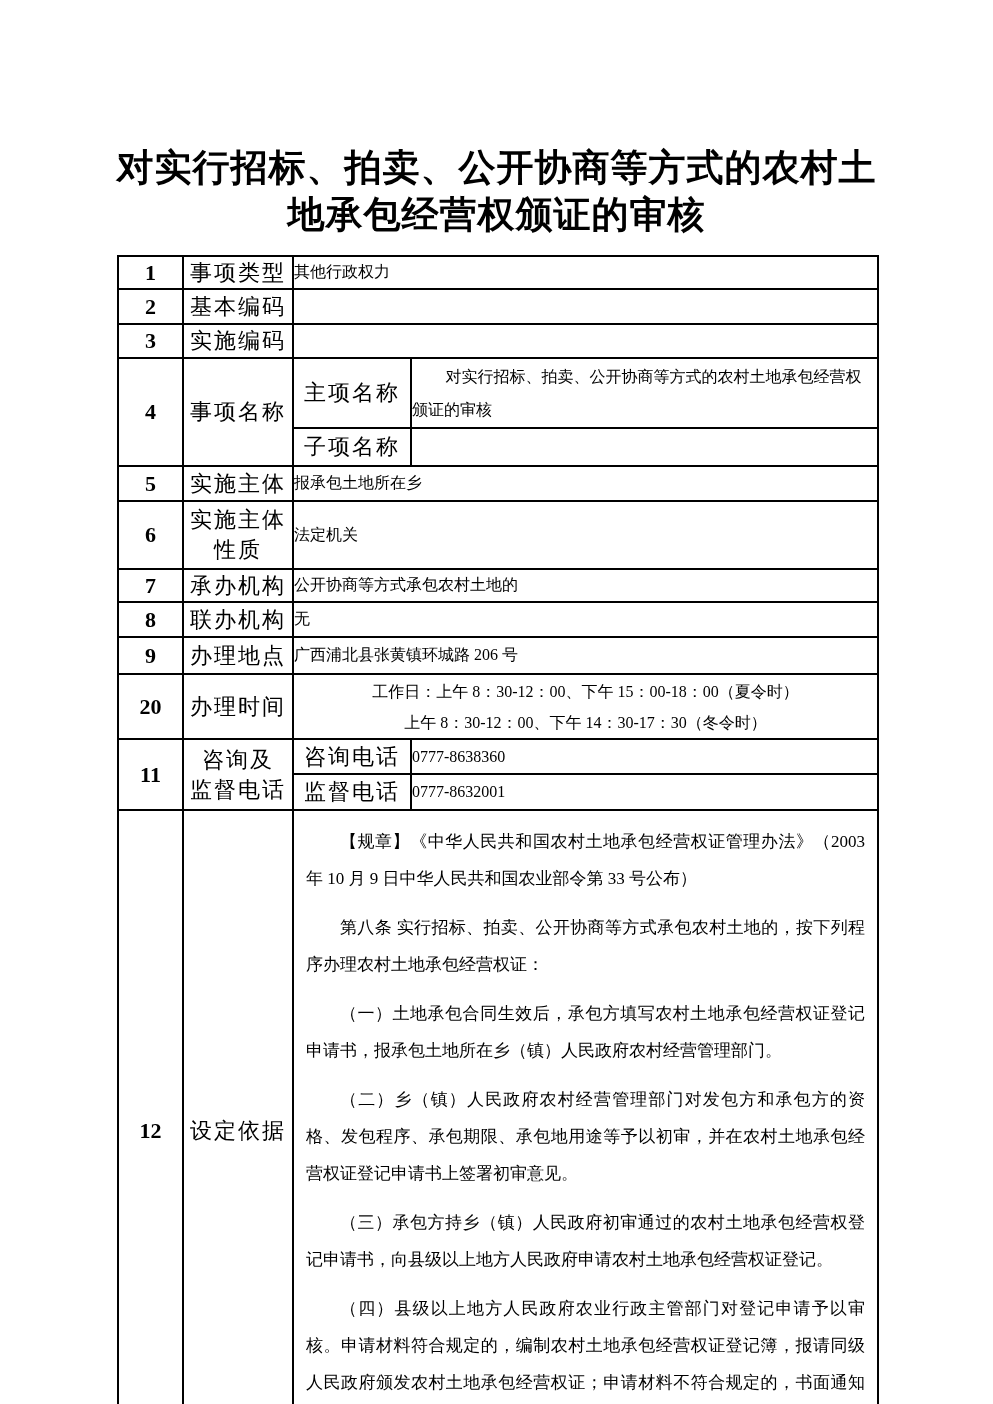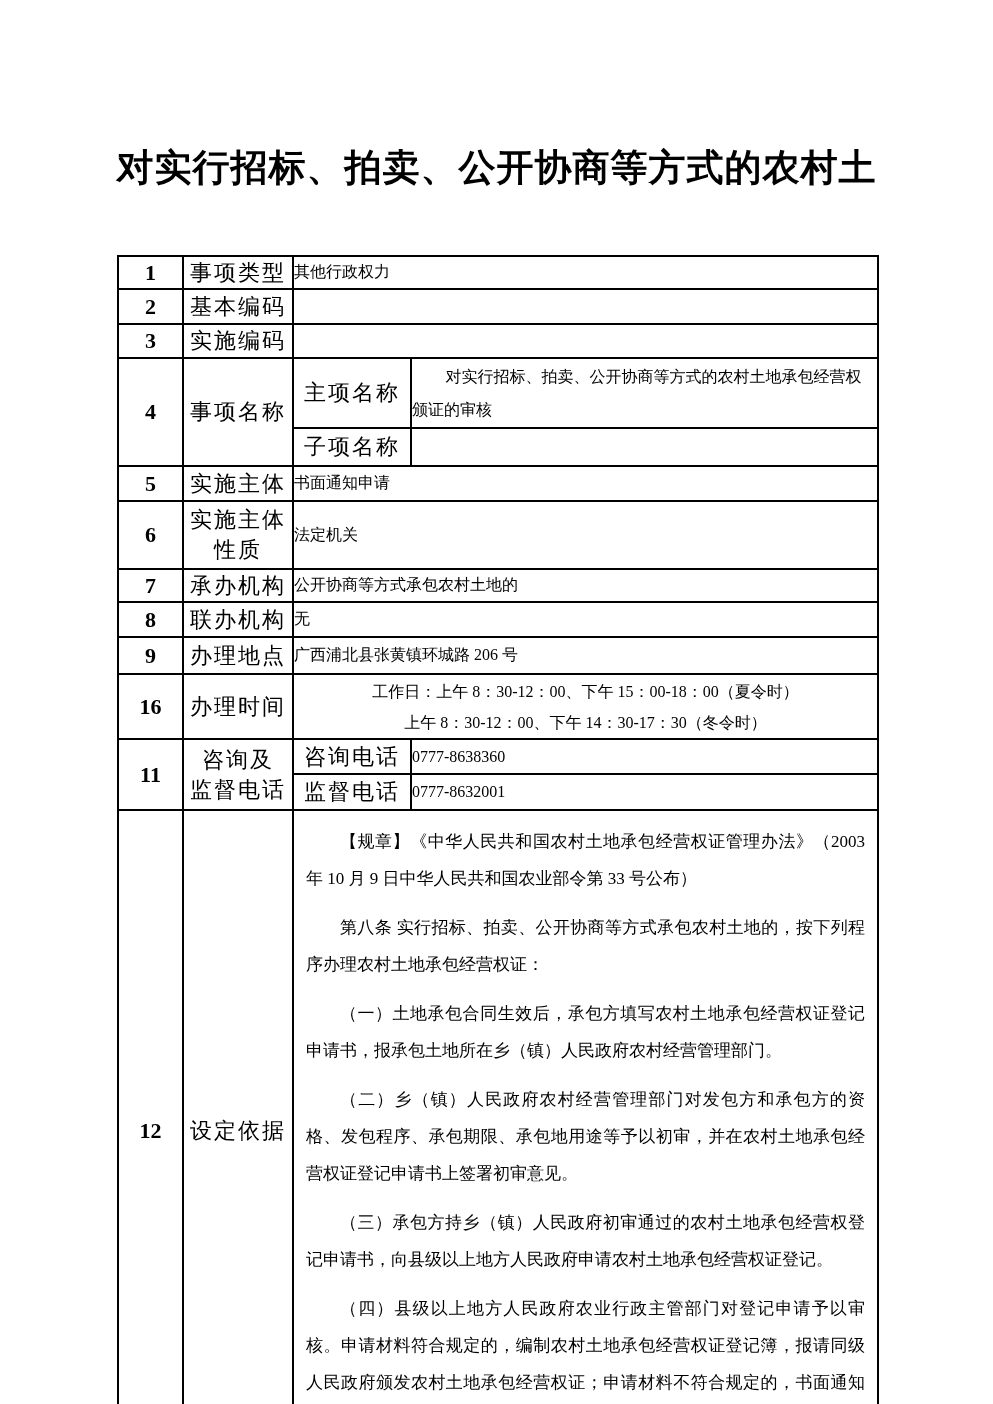--- a/index.html
+++ b/index.html
@@ -31,20 +31,21 @@
   tr.h33 { height: 33px; } tr.h34 { height: 34px; } tr.h35 { height: 35px; }
   tr.h36 { height: 36px; } tr.h37 { height: 37px; }
   tr.h32 { height: 38px; } tr.h65 { height: 65px; } tr.h68 { height: 68px; }
   tr.h70 { height: 70px; } tr.h463 { height: 463px; }
 </style>
 </head>
 <body>
 
 <div class="title">
   <span>对实行招标、拍卖、公开协商等方式的农村土</span><br>
+  <span>地承包经营权颁证的审核</span>
 </div>
 
 <table class="doc">
   <colgroup>
     <col style="width:65px">
       <col style="width:110px">
       <col style="width:118px">
       <col style="width:467px">
   </colgroup>
 
@@ -74,21 +75,21 @@
     <td class="val-wrap">对实行招标、拍卖、公开协商等方式的农村土地承包经营权颁证的审核</td>
   </tr>
   <tr class="h32">
     <td class="lbl">子项名称</td>
     <td class="val"></td>
   </tr>
 
   <tr class="h35">
     <td class="num">5</td>
     <td class="lbl">实施主体</td>
-    <td class="val" colspan="2">书面通知申请</td>
+    <td class="val" colspan="2">报承包土地所在乡</td>
   </tr>
 
   <tr class="h68">
     <td class="num">6</td>
     <td class="lbl">
       <span>实施主体</span><br>
       <span>性质</span>
     </td>
     <td class="val" colspan="2">法定机关</td>
   </tr>
@@ -105,21 +106,21 @@
     <td class="val" colspan="2">无</td>
   </tr>
 
   <tr class="h37">
     <td class="num">9</td>
     <td class="lbl">办理地点</td>
     <td class="val" colspan="2">广西浦北县张黄镇环城路 206 号</td>
   </tr>
 
   <tr class="h65">
-    <td class="num">16</td>
+    <td class="num">20</td>
     <td class="lbl">办理时间</td>
     <td class="val-center" colspan="2">
       <span>工作日：上午 8：30-12：00、下午 15：00-18：00（夏令时）</span><br>
       <span>上午 8：30-12：00、下午 14：30-17：30（冬令时）</span>
     </td>
   </tr>
 
   <tr class="h35">
     <td class="num" rowspan="2">11</td>
     <td class="lbl" rowspan="2">

